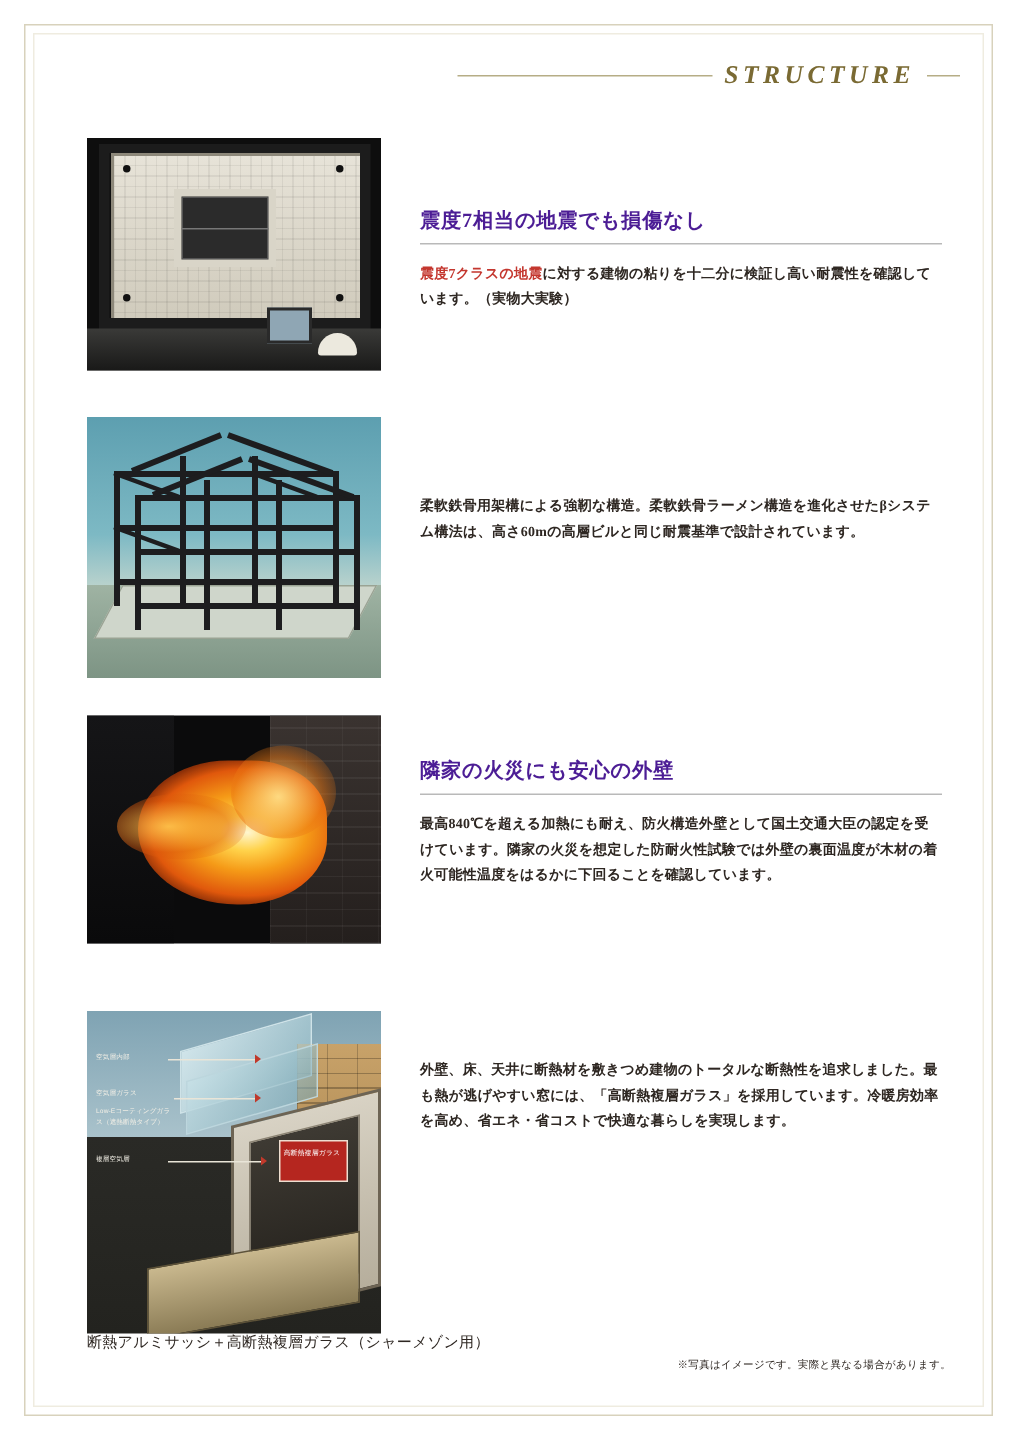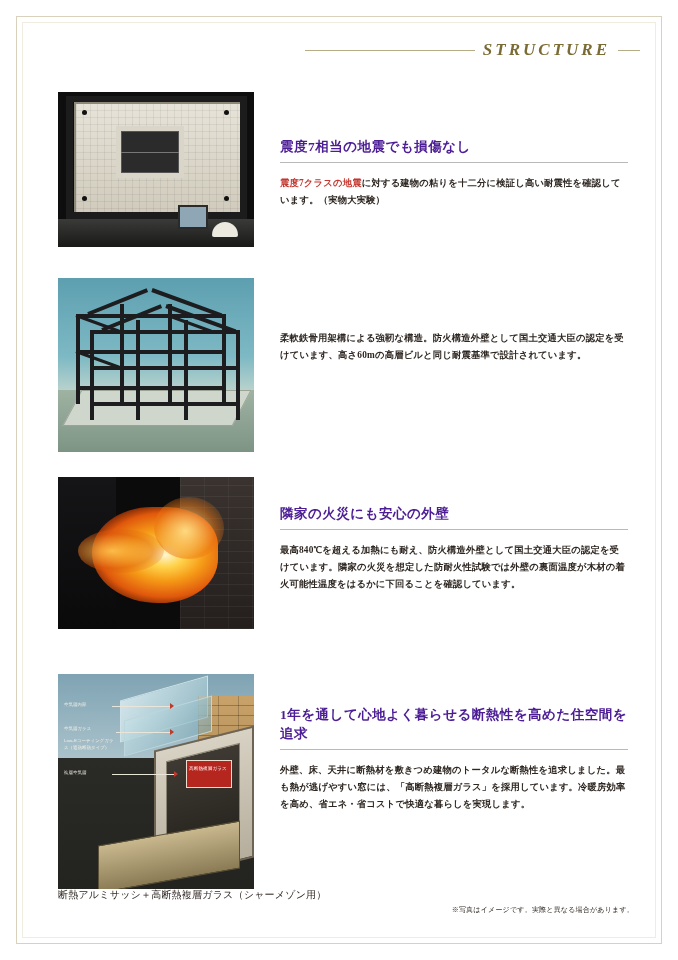--- a/index.html
+++ b/index.html
@@ -430,21 +430,21 @@
         <div class="roofL" style="left:30px; top:34px; width:64px; transform: rotate(-22deg);"></div>
         <div class="roofR" style="left:94px; top:10px; width:74px; transform: rotate(20deg);"></div>
         <div class="roofL" style="left:44px; top:50px; width:64px; transform: rotate(-22deg);"></div>
         <div class="roofR" style="left:108px; top:26px; width:74px; transform: rotate(20deg);"></div>
 
         <div class="diag" style="left:18px; top:36px; width:46px; transform: rotate(20deg);"></div>
         <div class="diag" style="left:110px; top:36px; width:46px; transform: rotate(20deg);"></div>
         <div class="diag" style="left:18px; top:72px; width:46px; transform: rotate(20deg);"></div>
       </div>
       <div class="text-col">
-        <div class="sec-body">柔軟鉄骨用架構による強靭な構造。防火構造外壁として国土交通大臣の認定を受けています、高さ60mの高層ビルと同じ耐震基準で設計されています。</div>
+        <div class="sec-body">柔軟鉄骨用架構による強靭な構造。柔軟鉄骨ラーメン構造を進化させたβシステム構法は、高さ60mの高層ビルと同じ耐震基準で設計されています。</div>
       </div>
     </div>
   </div>
 
   <div class="section sec3">
     <div class="sec-inner">
       <div class="thumb img3">
         <div class="brick"></div>
         <div class="wallL"></div>
         <div class="flame"></div>
@@ -477,21 +477,20 @@
         <div class="lbl" style="left:131px; top:92px; width:40px; color:#fff; font-size:4.6px;">高断熱複層ガラス</div>
 
         <div class="leader" style="left:54px; top:32px; width:60px;"></div>
         <div class="leader" style="left:58px; top:58px; width:56px;"></div>
         <div class="leader" style="left:54px; top:100px; width:64px;"></div>
         <div class="arrow" style="left:112px; top:29px;"></div>
         <div class="arrow" style="left:112px; top:55px;"></div>
         <div class="arrow" style="left:116px; top:97px;"></div>
       </div>
       <div class="text-col">
-        <div class="sec-title">1年を通して心地よく暮らせる断熱性を高めた住空間を追求</div>
         <div class="sec-body">外壁、床、天井に断熱材を敷きつめ建物のトータルな断熱性を追求しました。最も熱が逃げやすい窓には、「高断熱複層ガラス」を採用しています。冷暖房効率を高め、省エネ・省コストで快適な暮らしを実現します。</div>
       </div>
     </div>
   </div>
 
   <div class="caption">断熱アルミサッシ＋高断熱複層ガラス（シャーメゾン用）</div>
   <div class="footnote">※写真はイメージです。実際と異なる場合があります。</div>
 
 </div>
 

